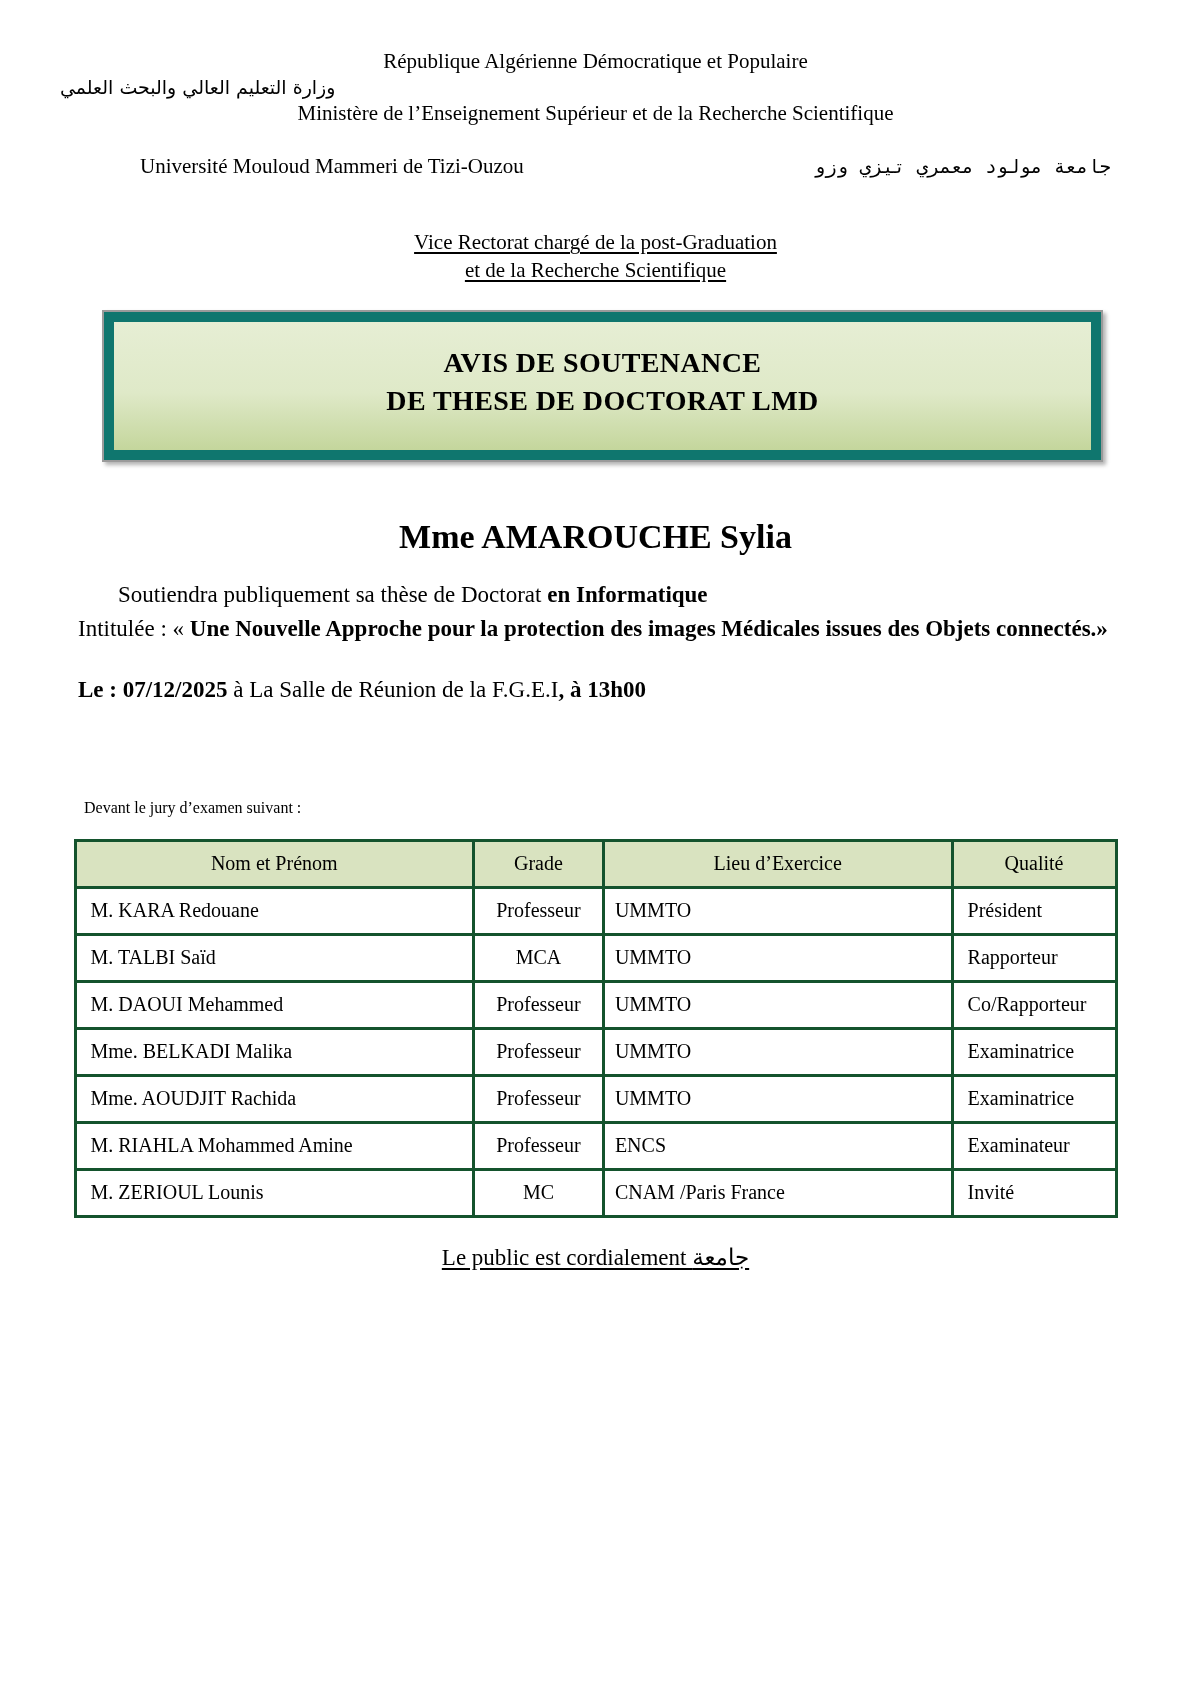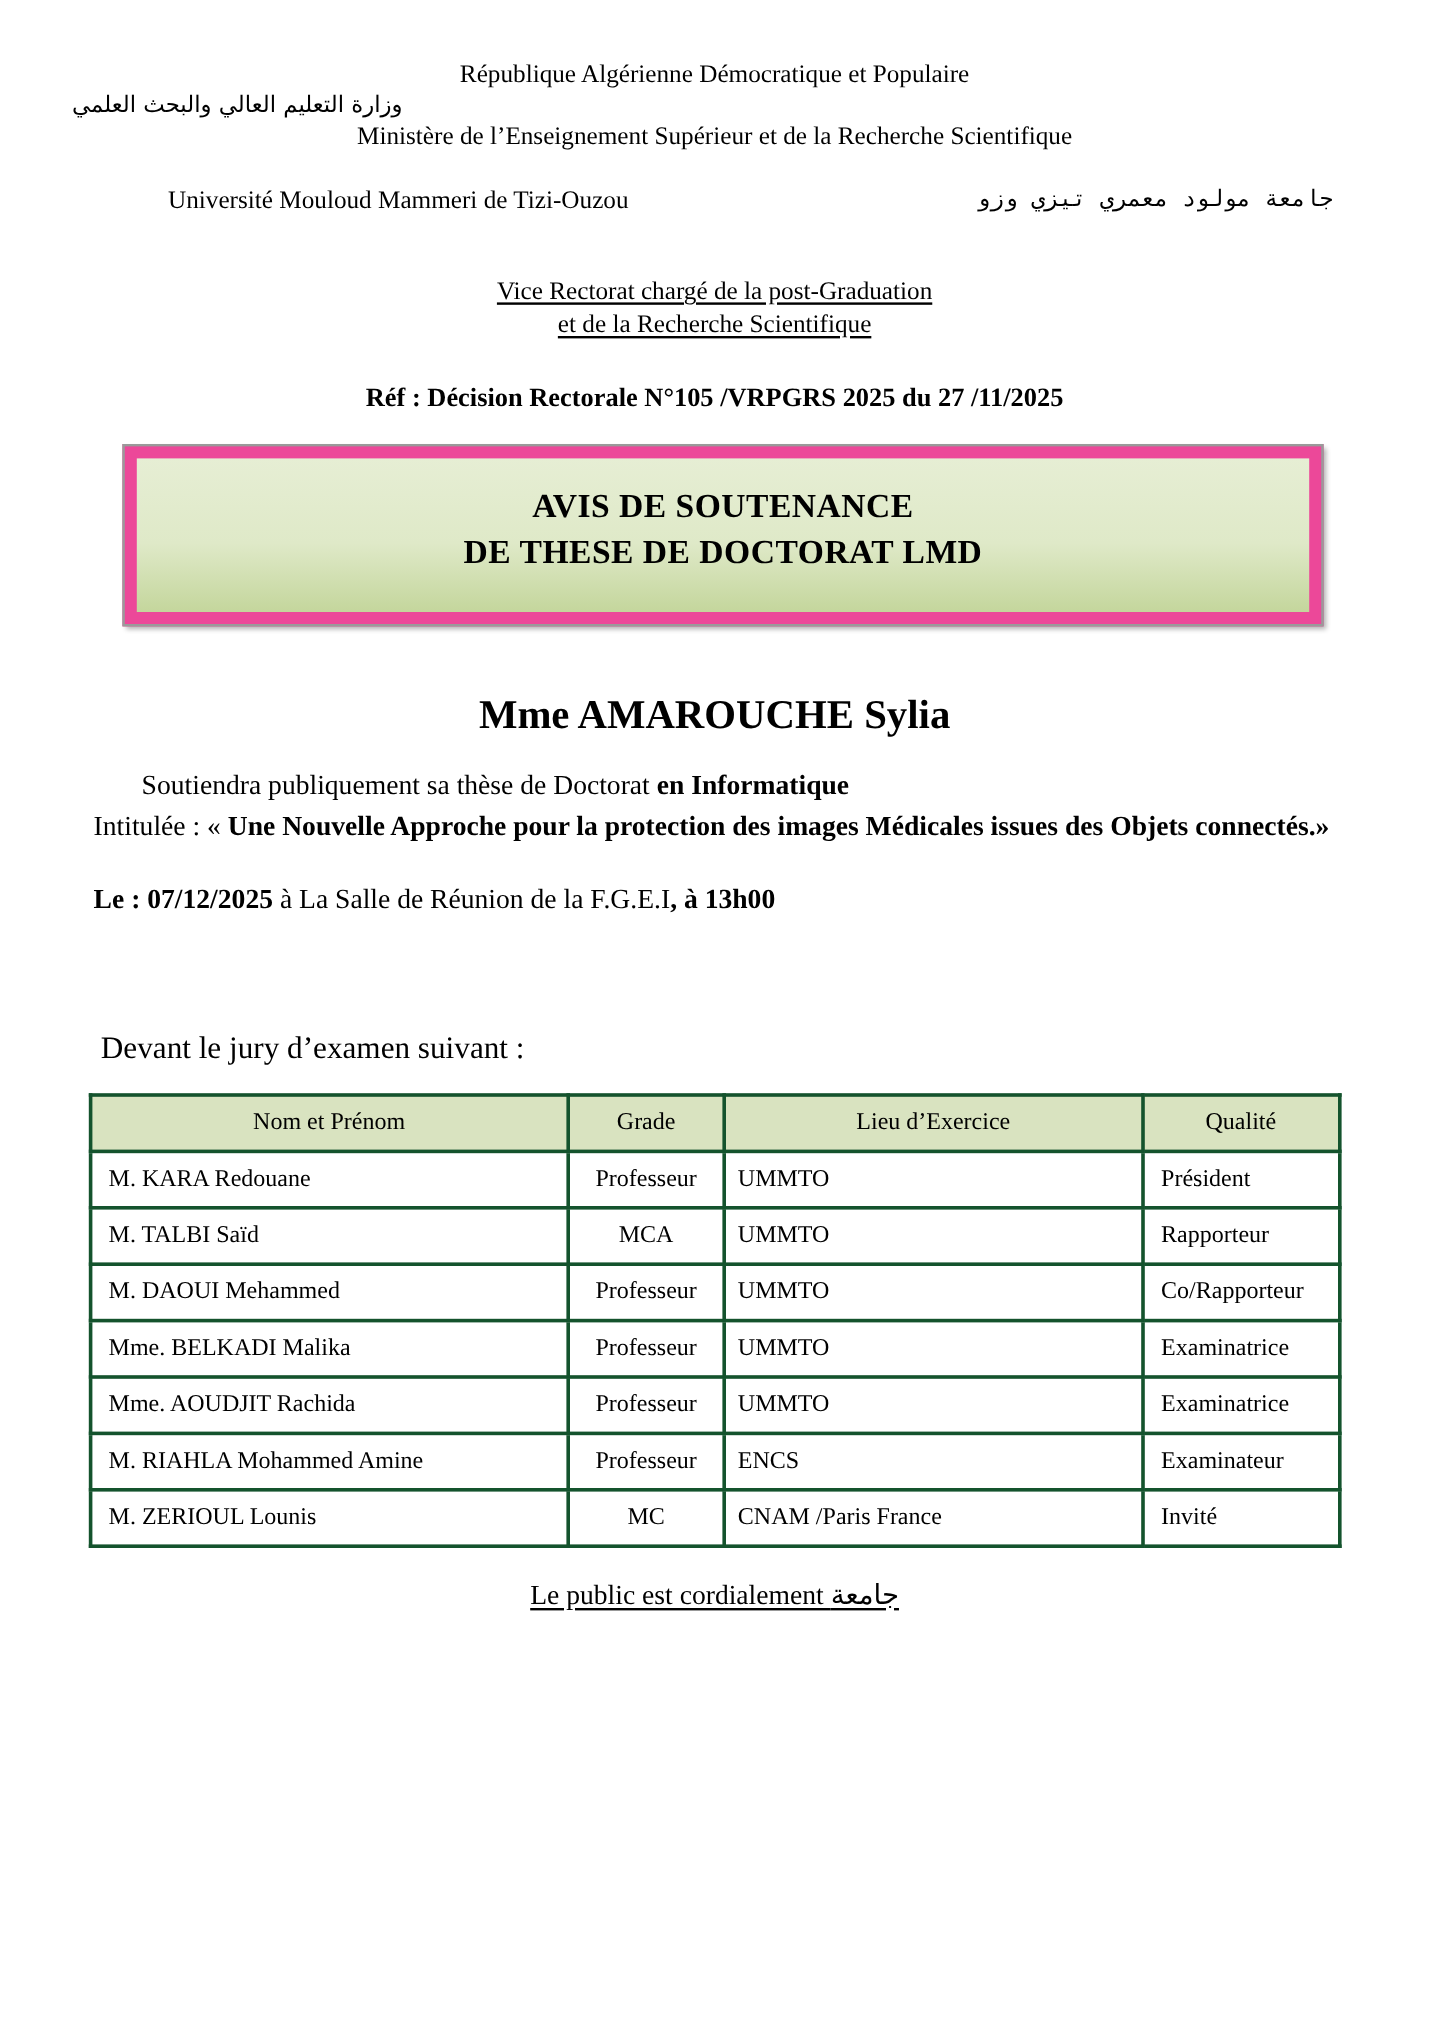--- a/index.html
+++ b/index.html
@@ -68,21 +68,21 @@
     margin-top: 34px;
     text-align: center;
     font-size: 22px;
     font-weight: bold;
   }
 
   
   .avis-outer {
     margin: 26px 28px 0 42px;
     border: 2px solid #9a9a9a;
-    background: #ec4899;
+    background: #0f766e;
     padding: 10px;
     box-shadow: 3px 3px 4px rgba(0,0,0,0.30);
   }
   .avis-inner {
     background: linear-gradient(to bottom, #e6eed4 0%, #dfe9c8 55%, #c4d69c 100%);
     padding: 22px 10px 30px 10px;
     text-align: center;
   }
   .avis-inner div {
     font-size: 28px;
@@ -109,21 +109,21 @@
 
   .datetime {
     margin-top: 30px;
     font-size: 23px;
     padding-left: 18px;
   }
   .datetime b { font-weight: bold; }
 
   .jury-intro {
     margin-top: 96px;
-    font-size: 26px;
+    font-size: 16px;
     padding-left: 24px;
   }
 
   table.jury {
     margin-top: 22px;
     width: 1044px;
     margin-left: auto;
     margin-right: auto;
     border-collapse: collapse;
     font-size: 20px;
@@ -171,21 +171,20 @@
   <div class="univ-row">
     <div class="univ-fr">Université Mouloud Mammeri de Tizi-Ouzou</div>
     <div class="univ-ar">جامعة مولود معمري تيزي وزو</div>
   </div>
 
   <div class="vice-rect">
     <span>Vice Rectorat chargé de la post-Graduation</span><br>
     <span> et de la Recherche Scientifique</span>
   </div>
 
-  <div class="ref">Réf : Décision Rectorale N°105 /VRPGRS 2025 du 27 /11/2025</div>
 
   <div class="avis-outer">
     <div class="avis-inner">
       <div>AVIS DE SOUTENANCE</div>
       <div>DE THESE DE DOCTORAT LMD</div>
     </div>
   </div>
 
   <div class="candidate">Mme AMAROUCHE   Sylia</div>
 

